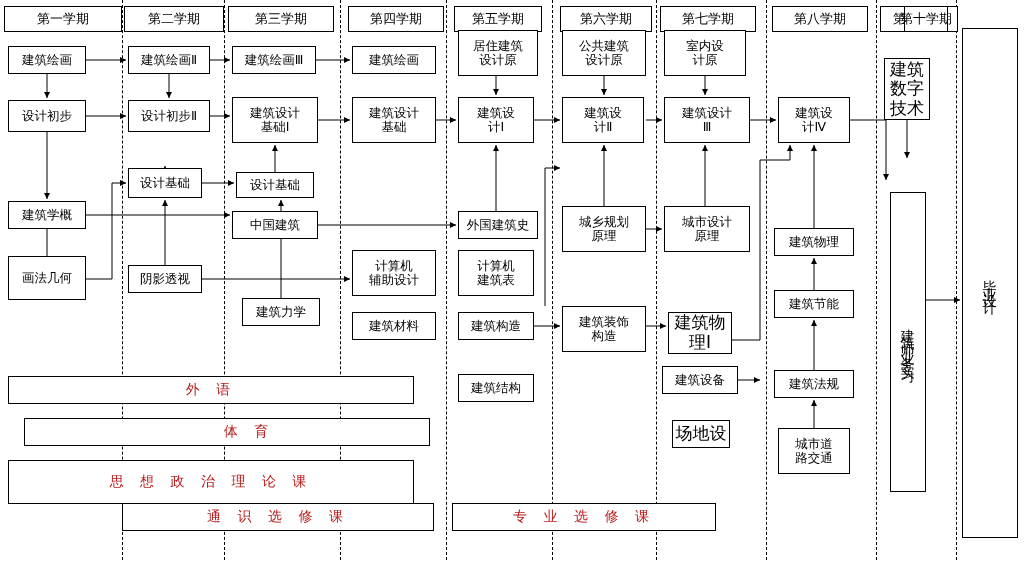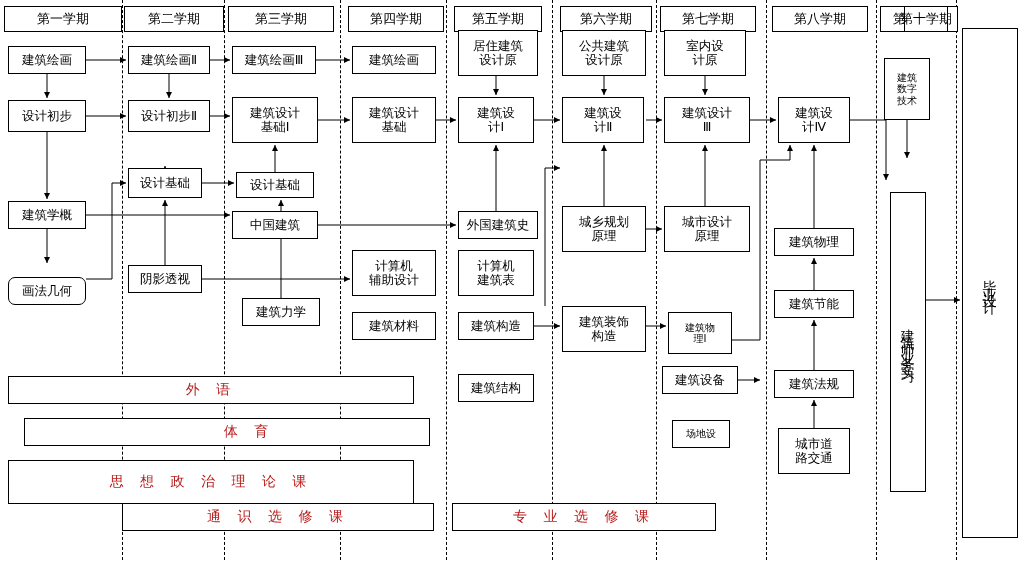--- a/index.html
+++ b/index.html
@@ -10,21 +10,21 @@
     border:1px solid #000;background:#fff;
     display:flex;align-items:center;justify-content:center;
     font-size:13px;color:#000;white-space:nowrap;
   }
   .vline{position:absolute;border-left:1px dashed #000;top:0;}
   .node{
     position:absolute;box-sizing:border-box;border:1px solid #000;background:#fff;
     display:flex;align-items:center;justify-content:center;text-align:center;
     font-size:12.5px;line-height:1.15;color:#000;padding:1px;
   }
-  .node.small{font-size:10px;}
+  .node.small{font-size:17px;}
   .band{
     position:absolute;box-sizing:border-box;border:1px solid #000;background:#fff;
     display:flex;align-items:center;justify-content:center;
     font-size:14px;letter-spacing:6px;color:#b91c1c;
   }
   .vtext{
     position:absolute;box-sizing:border-box;border:1px solid #000;background:#fff;
     display:flex;align-items:center;justify-content:center;text-align:center;
     font-size:14px;color:#000;writing-mode:vertical-rl;letter-spacing:7px;
   }
@@ -120,21 +120,21 @@
       <div class="col-head" style="left: 560px; top: 6px; width: 92px; height: 26px;">第六学期</div>
       <div class="col-head" style="left: 660px; top: 6px; width: 96px; height: 26px;">第七学期</div>
       <div class="col-head" style="left: 772px; top: 6px; width: 96px; height: 26px;">第八学期</div>
       <div class="col-head" style="left: 880px; top: 6px; width: 78px; height: 26px;">第九学期</div>
       <div class="col-head" style="left: 904px; top: 6px; width: 44px; height: 26px;">第十学期</div>
     </div>
   <div id="nodes">
       <div class="node" style="left: 8px; top: 46px; width: 78px; height: 28px; white-space: pre-line;">建筑绘画</div>
       <div class="node" style="left: 8px; top: 100px; width: 78px; height: 32px; white-space: pre-line;">设计初步</div>
       <div class="node" style="left: 8px; top: 201px; width: 78px; height: 28px; white-space: pre-line;">建筑学概</div>
-      <div class="node" style="left: 8px; top: 277px; width: 78px; height: 28px; white-space: pre-line; border-radius: 7px;">画法几何</div>
+      <div class="node" style="left: 8px; top: 256px; width: 78px; height: 44px; white-space: pre-line;">画法几何</div>
       <div class="node" style="left: 128px; top: 46px; width: 82px; height: 28px; white-space: pre-line;">建筑绘画Ⅱ</div>
       <div class="node" style="left: 128px; top: 100px; width: 82px; height: 32px; white-space: pre-line;">设计初步Ⅱ</div>
       <div class="node" style="left: 128px; top: 168px; width: 74px; height: 30px; white-space: pre-line;">设计基础</div>
       <div class="node" style="left: 128px; top: 265px; width: 74px; height: 28px; white-space: pre-line;">阴影透视</div>
       <div class="node" style="left: 232px; top: 46px; width: 84px; height: 28px; white-space: pre-line;">建筑绘画Ⅲ</div>
       <div class="node" style="left: 232px; top: 97px; width: 86px; height: 46px; white-space: pre-line;">建筑设计
 基础Ⅰ</div>
       <div class="node" style="left: 236px; top: 172px; width: 78px; height: 26px; white-space: pre-line;">设计基础</div>
       <div class="node" style="left: 232px; top: 211px; width: 86px; height: 28px; white-space: pre-line;">中国建筑</div>
       <div class="node" style="left: 242px; top: 298px; width: 78px; height: 28px; white-space: pre-line;">建筑力学</div>

